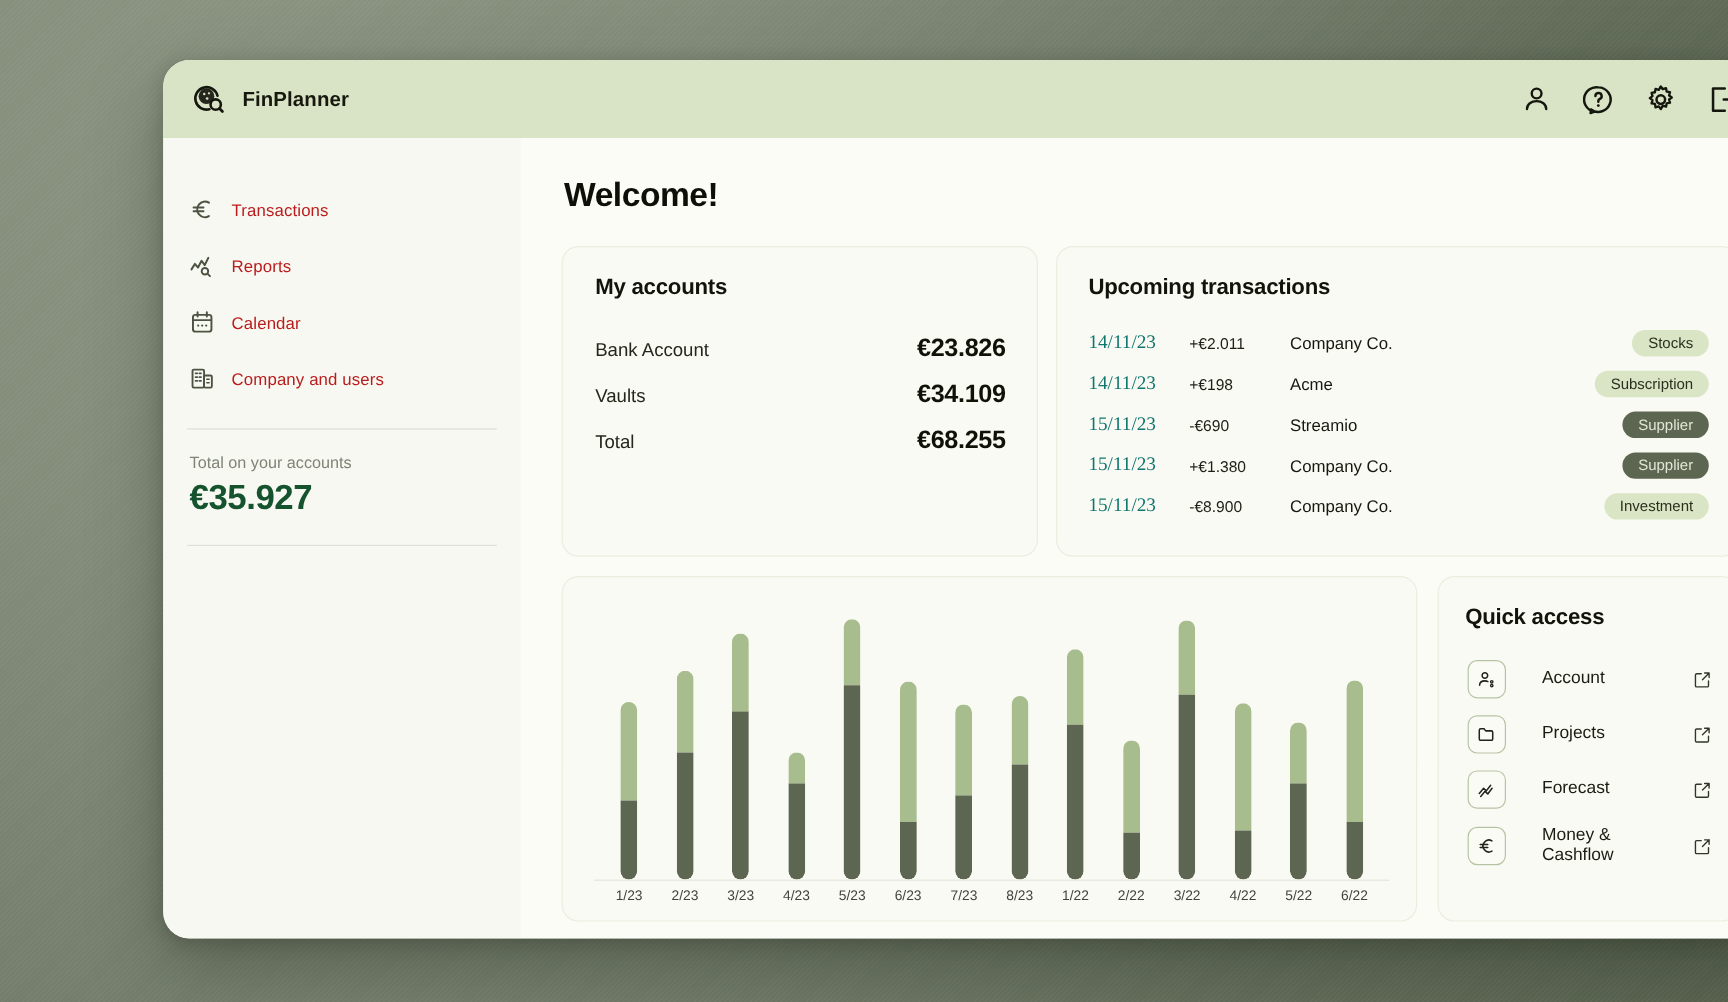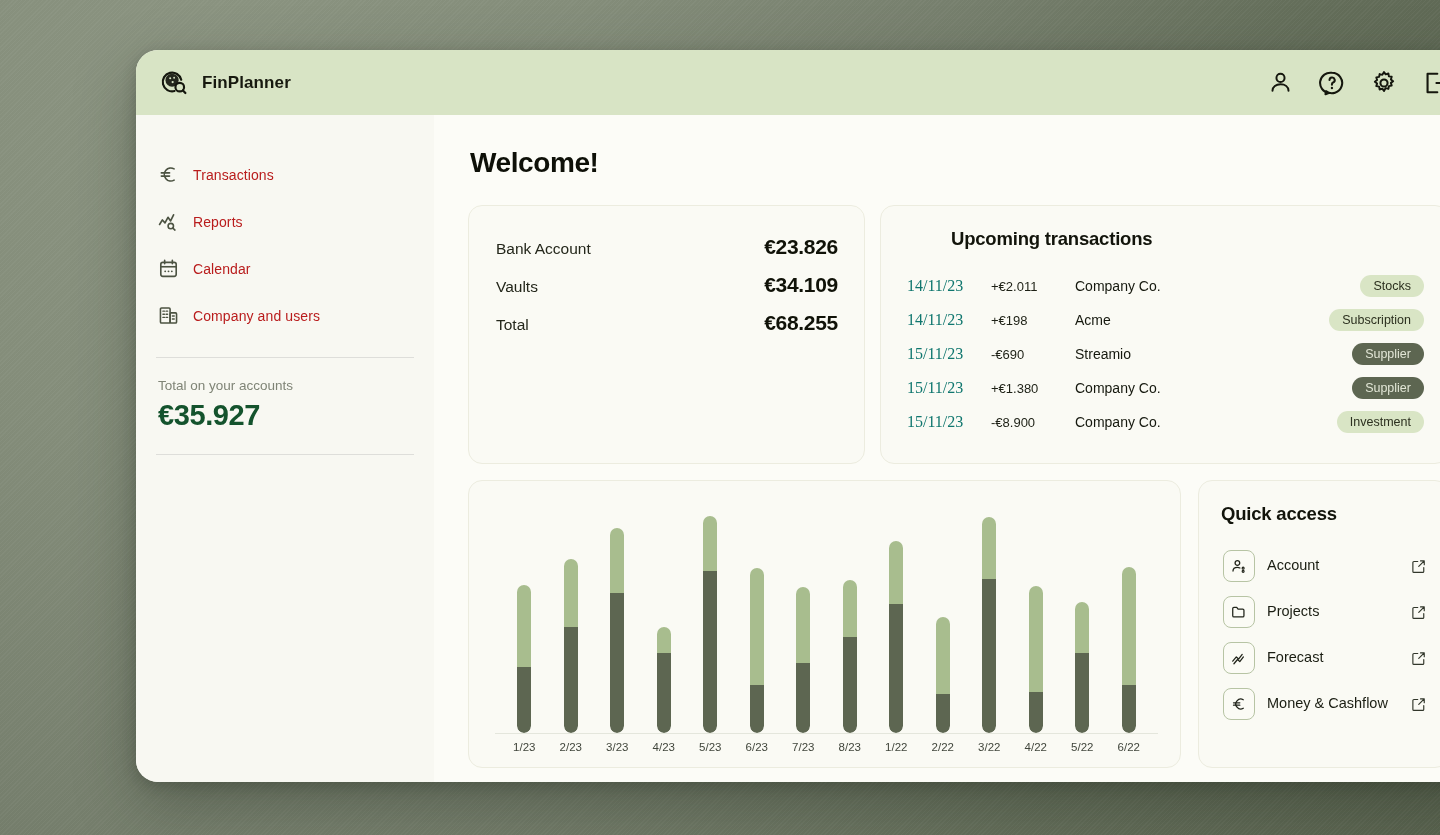--- a/index.html
+++ b/index.html
@@ -169,21 +169,21 @@
   .acct-name { font-size: 15.5px; color: #24271b; }
   .acct-val {
     font-size: 21px;
     font-weight: 700;
     color: #101208;
     letter-spacing: -.3px;
   }
 
   
   .upcoming { padding: 22px 24px 20px 26px; height: 259px; }
-  .upcoming .card-title { margin-bottom: 19px; margin-left: 44px; }
+  .upcoming .card-title { margin-bottom: 19px; }
   .tx-row {
     display: grid;
     grid-template-columns: 72px 72px 1fr auto;
     align-items: center;
     column-gap: 12px;
     padding: 6px 0;
   }
   .tx-date { font-size: 16px; color: #0f766e; font-family: Liberation Serif, serif; }
   .tx-amt { font-size: 13px; color: #1d2015; white-space: nowrap; }
   .tx-party { font-size: 14px; color: #15180e; }
@@ -246,21 +246,21 @@
     font-size: 11.5px;
     color: #3f443a;
   }
 
   
   .quick { padding: 22px 20px 18px 22px; height: 288px; }
   .quick .card-title { margin-bottom: 18px; }
   .qa-row {
     display: flex;
     align-items: center;
-    gap: 12px;
+    gap: 30px;
     padding: 7px 2px;
     cursor: pointer;
   }
   .qa-box {
     width: 32px; height: 32px;
     flex: 0 0 32px;
     border: 1px solid #b7c4a4;
     border-radius: 8px;
     background: #fbfbf5;
     display: flex; align-items: center; justify-content: center;
@@ -389,20 +389,21 @@
       <div class="side-divider" style="margin-top:22px"></div>
     </aside>
 
     <main class="main">
 
       <h1 class="page-title">Welcome!</h1>
 
       <div class="grid-top">
 
         <section class="card accounts dots">
+          <div class="card-title">My accounts</div>
 
           <div class="acct-row">
             <span class="acct-name">Bank Account</span>
             <span class="acct-val">€23.826</span>
           </div>
           <div class="acct-row">
             <span class="acct-name">Vaults</span>
             <span class="acct-val">€34.109</span>
           </div>
           <div class="acct-row">

